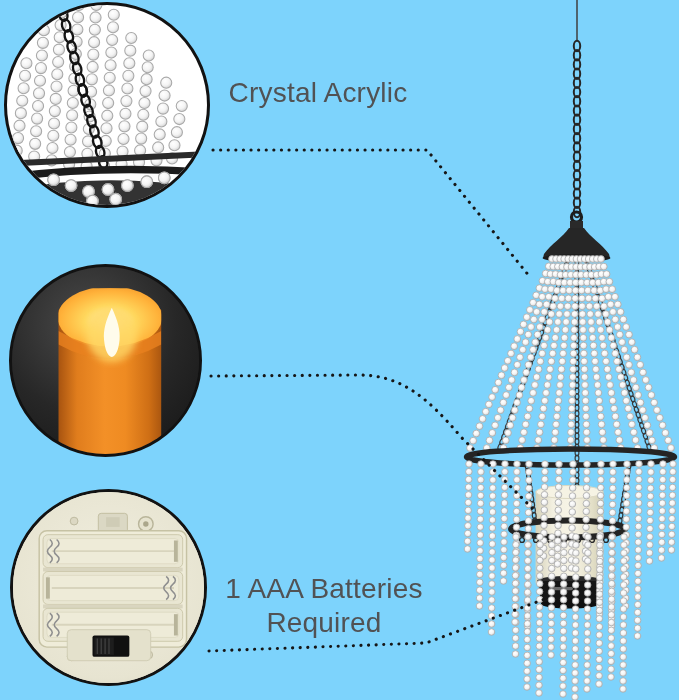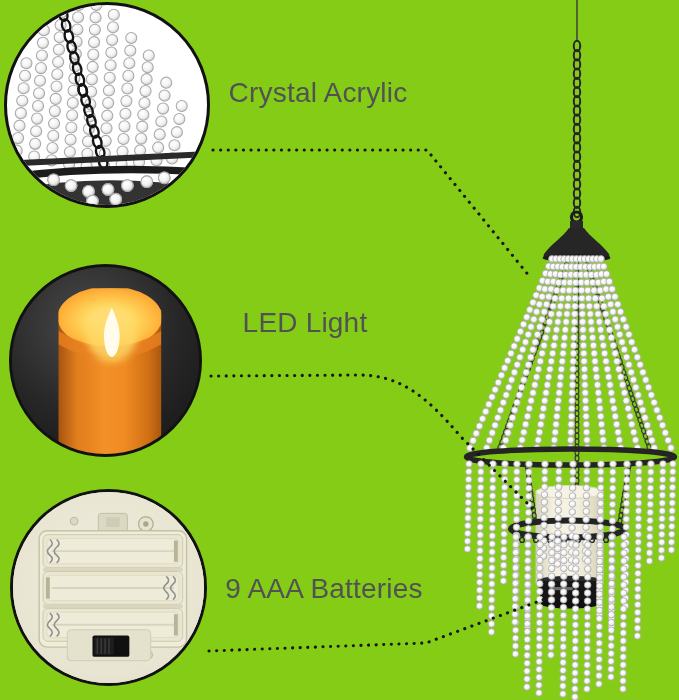--- a/index.html
+++ b/index.html
@@ -1,17 +1,17 @@
 <!DOCTYPE html>
 <html style="--label-color: #515254;"><head>
 <meta charset="utf-8">
 <style>
   *{margin:0;padding:0;box-sizing:border-box}
   html,body{width:679px;height:700px;background:#fff;font-family:"Liberation Sans",sans-serif;overflow:hidden}
-  .stage{position:relative;width:679px;height:700px;background:#84cc16}
+  .stage{position:relative;width:679px;height:700px;background:#7dd3fc}
   #scene{position:absolute;left:0;top:0;width:679px;height:700px}
   .callout{position:absolute;border-radius:50%;border:3.2px solid #121212;overflow:hidden;background:#fff}
   #c1{left:4px;top:2px;width:206px;height:206px}
   #c2{left:9px;top:264px;width:193px;height:193px;background:#1f1f1f}
   #c3{left:10px;top:489px;width:197px;height:197px;background:#ece9d8}
   .callout svg{display:block;width:100%;height:100%}
   .label{position:absolute;color:var(--label-color,#515254);font-size:28px;line-height:34px;text-align:center;letter-spacing:.2px}
   .label span{display:block;white-space:nowrap}
   #l1{left:218px;top:76px;width:200px}
   #l2{left:205px;top:306px;width:200px}
@@ -1319,19 +1319,19 @@
         <line x1="95" y1="151" x2="95" y2="167" stroke="#3f3f3f" stroke-width="1.4"></line>
         <line x1="99" y1="151" x2="99" y2="167" stroke="#3f3f3f" stroke-width="1.4"></line>
       </g>
     </svg>
   </div>
 
   <div class="label" id="l1">
     <span>Crystal Acrylic</span>
   </div>
   <div class="label" id="l2">
-    <span>LED Light</span>
   </div>
   <div class="label" id="l3">
-    <span>9 AAA Batteries</span>
+    <span>1 AAA Batteries</span>
+    <span>Required</span>
   </div>
 
 </div>
 
 </body></html>

